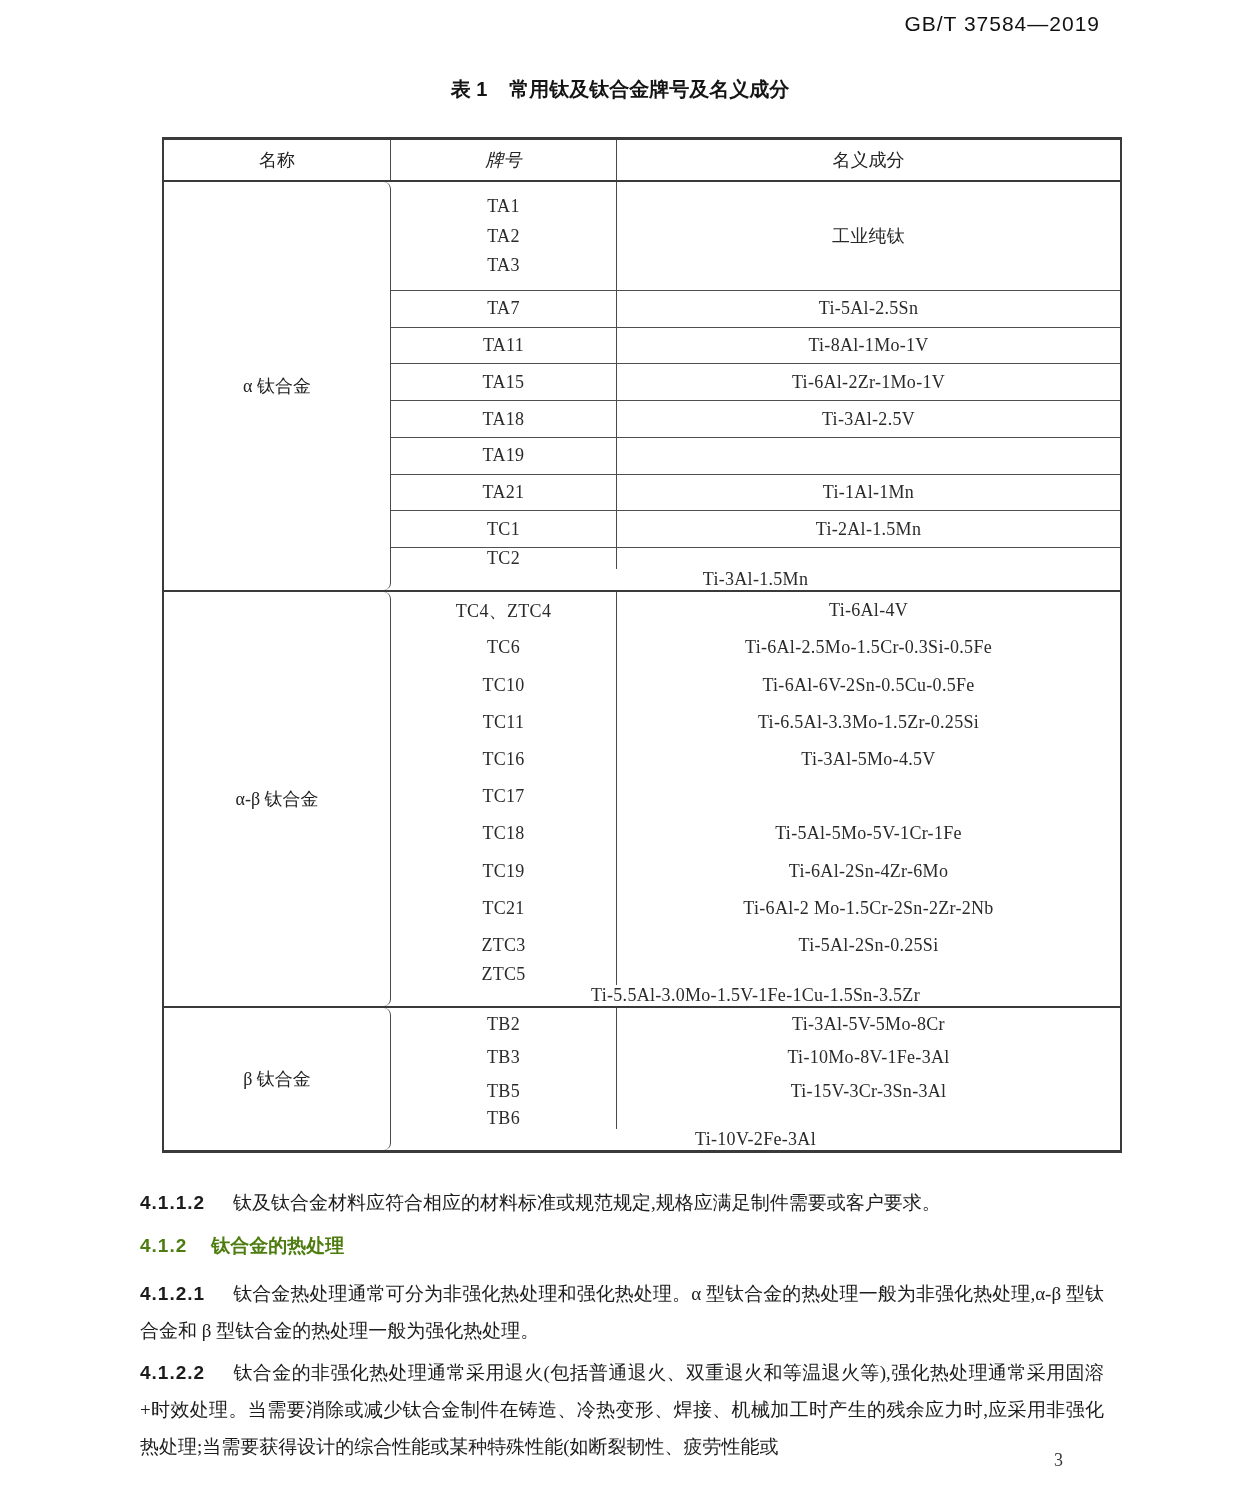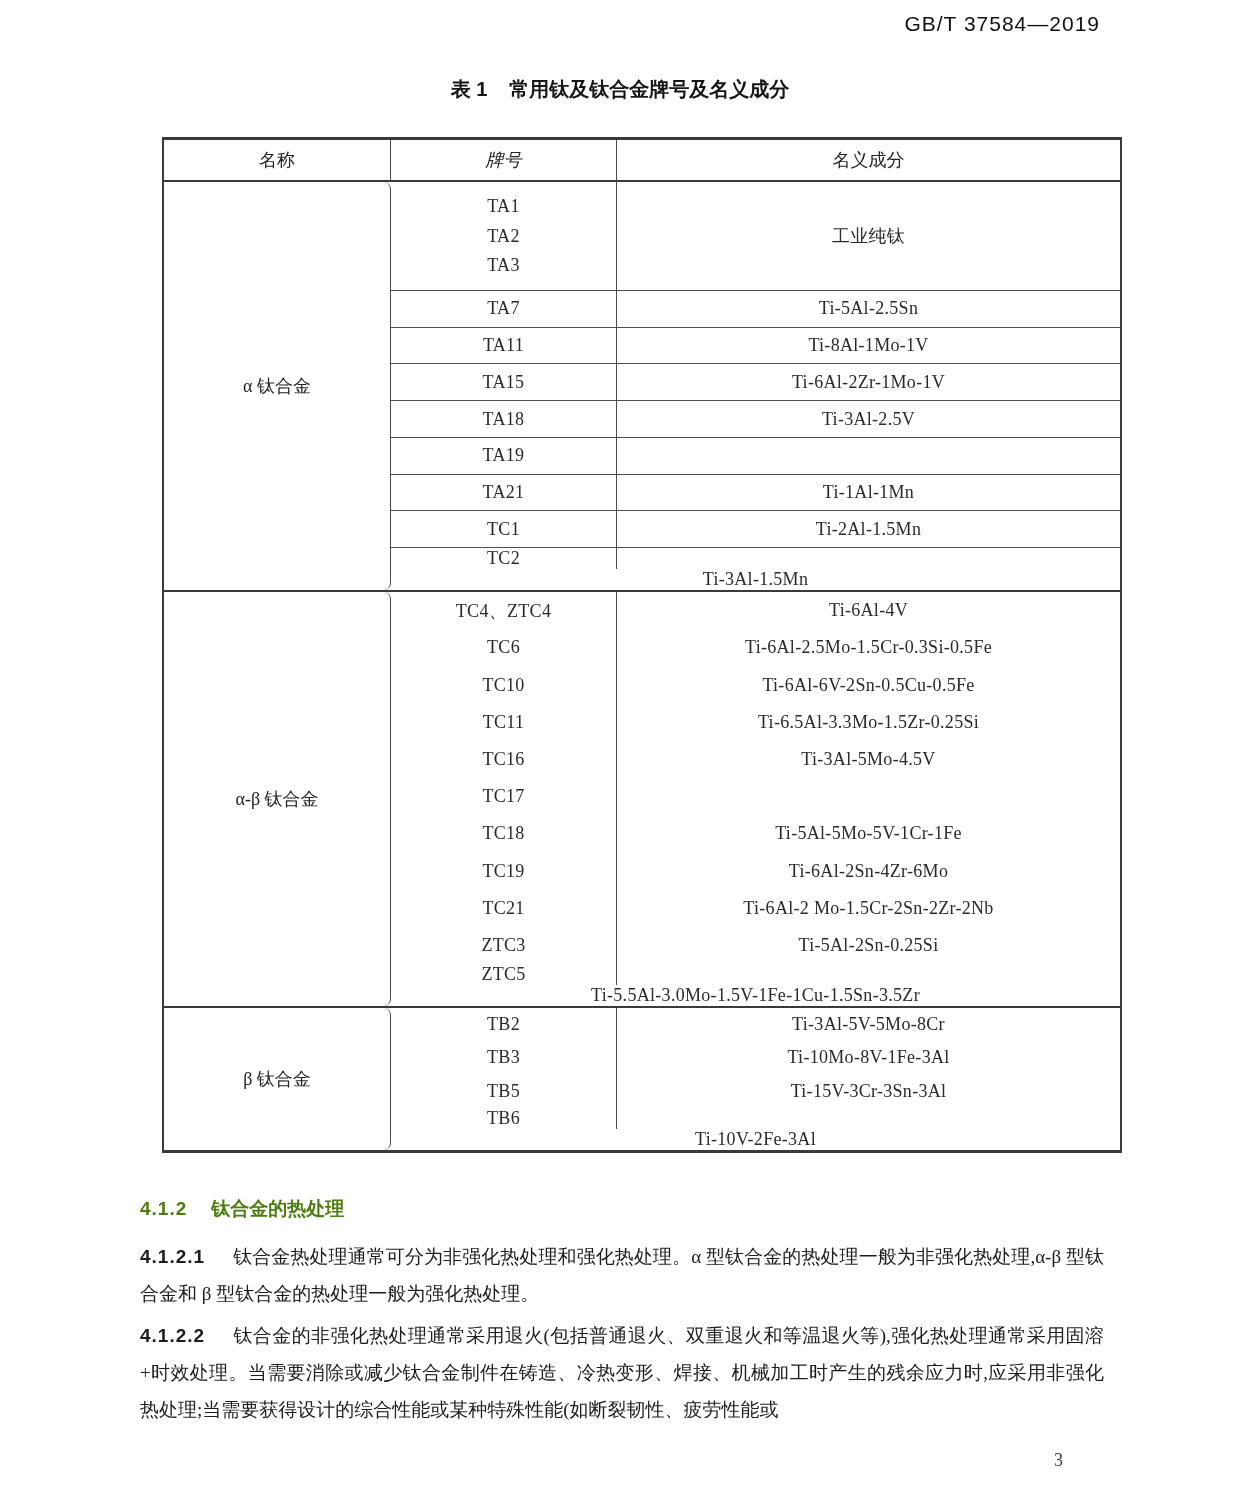--- a/index.html
+++ b/index.html
@@ -202,20 +202,23 @@
           <div class="trow">
             <div class="cell gradecell">TB6</div>
             <div class="cell compcell">Ti-10V-2Fe-3Al</div>
           </div>
         </div>
       </div>
     </div>
 </div>
 
 <div class="paras">
+  <p class="para">
+    <span class="pnum">4.1.1.2</span><span>钛及钛合金材料应符合相应的材料标准或规范规定,规格应满足制件需要或客户要求。</span>
+  </p>
   <p class="para heading">
     <span class="pnum">4.1.2</span><span>钛合金的热处理</span>
   </p>
   <p class="para">
     <span class="pnum">4.1.2.1</span><span>钛合金热处理通常可分为非强化热处理和强化热处理。α 型钛合金的热处理一般为非强化热处理,α-β 型钛合金和 β 型钛合金的热处理一般为强化热处理。</span>
   </p>
   <p class="para">
     <span class="pnum">4.1.2.2</span><span>钛合金的非强化热处理通常采用退火(包括普通退火、双重退火和等温退火等),强化热处理通常采用固溶+时效处理。当需要消除或减少钛合金制件在铸造、冷热变形、焊接、机械加工时产生的残余应力时,应采用非强化热处理;当需要获得设计的综合性能或某种特殊性能(如断裂韧性、疲劳性能或</span>
   </p>
 </div>

